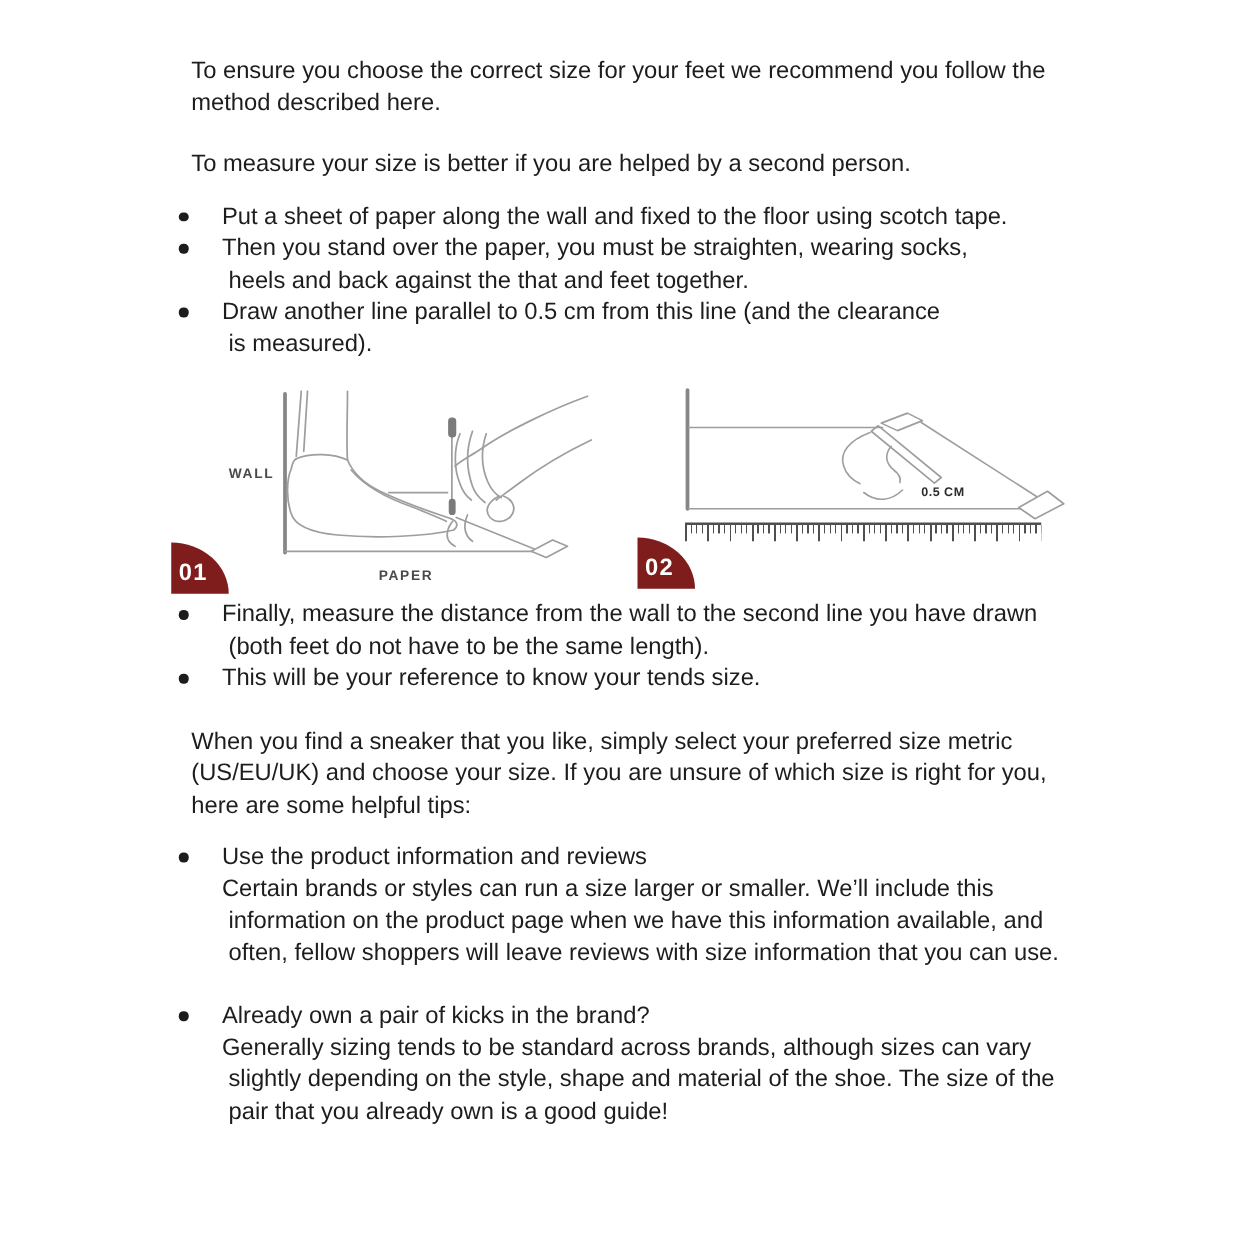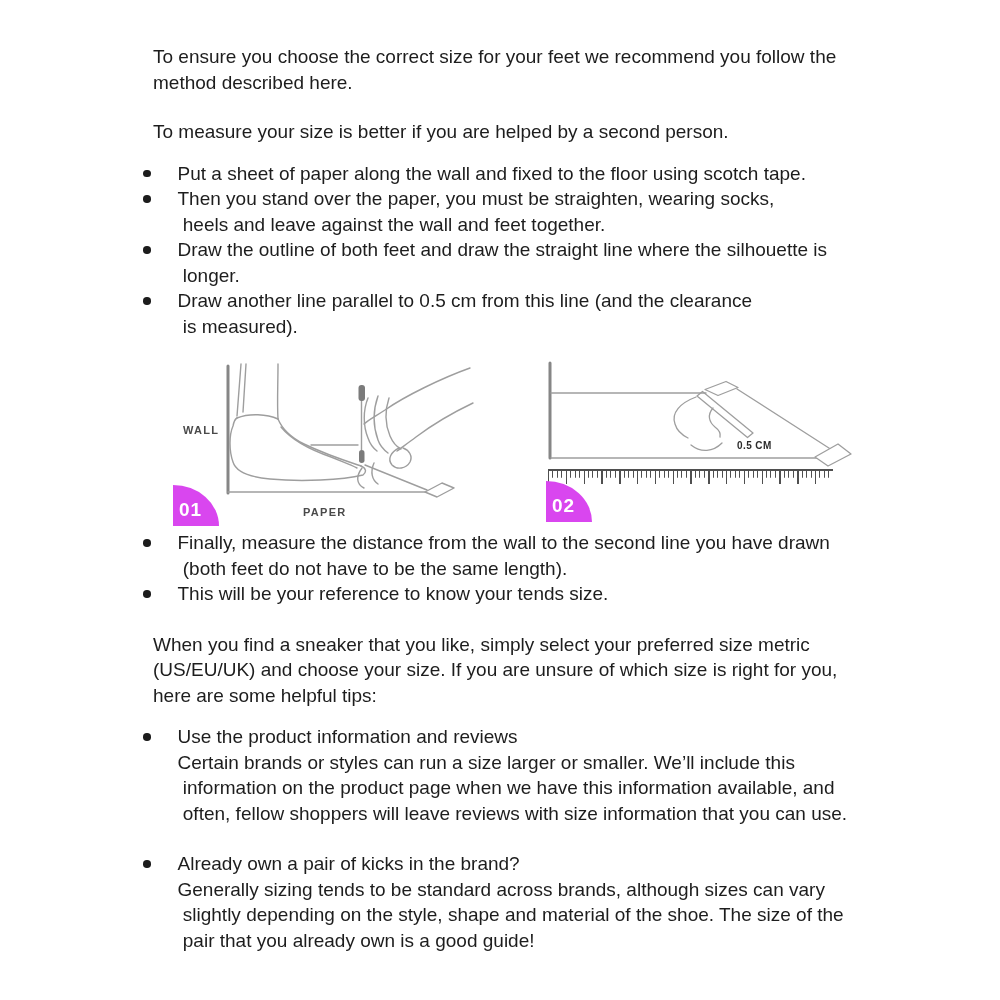--- a/index.html
+++ b/index.html
@@ -30,24 +30,24 @@
   .ruler{
     position:absolute;left:38px;top:111px;width:285px;height:13px;
     border-top:2px solid #4f4f4f;
     background-image:
       repeating-linear-gradient(90deg,#4f4f4f 0 1.4px,transparent 1.4px 17.8px),
       repeating-linear-gradient(90deg,#4f4f4f 0 1px,transparent 1px 4.45px);
     background-size:100% 100%,100% 52%;
     background-repeat:no-repeat;
   }
   .badge{
-    position:absolute;left:0;width:46px;height:41px;background:#d946ef;
+    position:absolute;left:0;width:46px;height:41px;background:#7f1d1d;
     border-top-right-radius:100% 100%;
     color:#ffffff;display:flex;align-items:flex-end;box-sizing:border-box;
-    padding:0 0 4px 6px;font-weight:700;font-size:19px;letter-spacing:1px;margin-left:36px;
+    padding:0 0 4px 6px;font-weight:700;font-size:19px;letter-spacing:1px;
   }
   #fig1 .badge{top:127px;}
   #fig2 .badge{top:123px;}
 </style>
 </head>
 <body>
 
 <div class="page">
 
   <p class="para">To ensure you choose the correct size for your feet we recommend you follow the
@@ -56,26 +56,21 @@
   <p class="para mt24">To measure your size is better if you are helped by a second person.</p>
 
   <ul class="blist mt29">
     <li>
       <span class="bullet"></span>
       <span class="litext">Put a sheet of paper along the wall and fixed to the floor using scotch tape.</span>
     </li>
     <li>
       <span class="bullet"></span>
       <span class="litext">Then you stand over the paper, you must be straighten, wearing socks,
- heels and leave against the wall and feet together.</span>
-    </li>
-    <li>
-      <span class="bullet"></span>
-      <span class="litext">Draw the outline of both feet and draw the straight line where the silhouette is
- longer.</span>
+ heels and back against the that and feet together.</span>
     </li>
     <li>
       <span class="bullet"></span>
       <span class="litext">Draw another line parallel to 0.5 cm from this line (and the clearance
  is measured).</span>
     </li>
   </ul>
 
   <div class="figrow">
 

